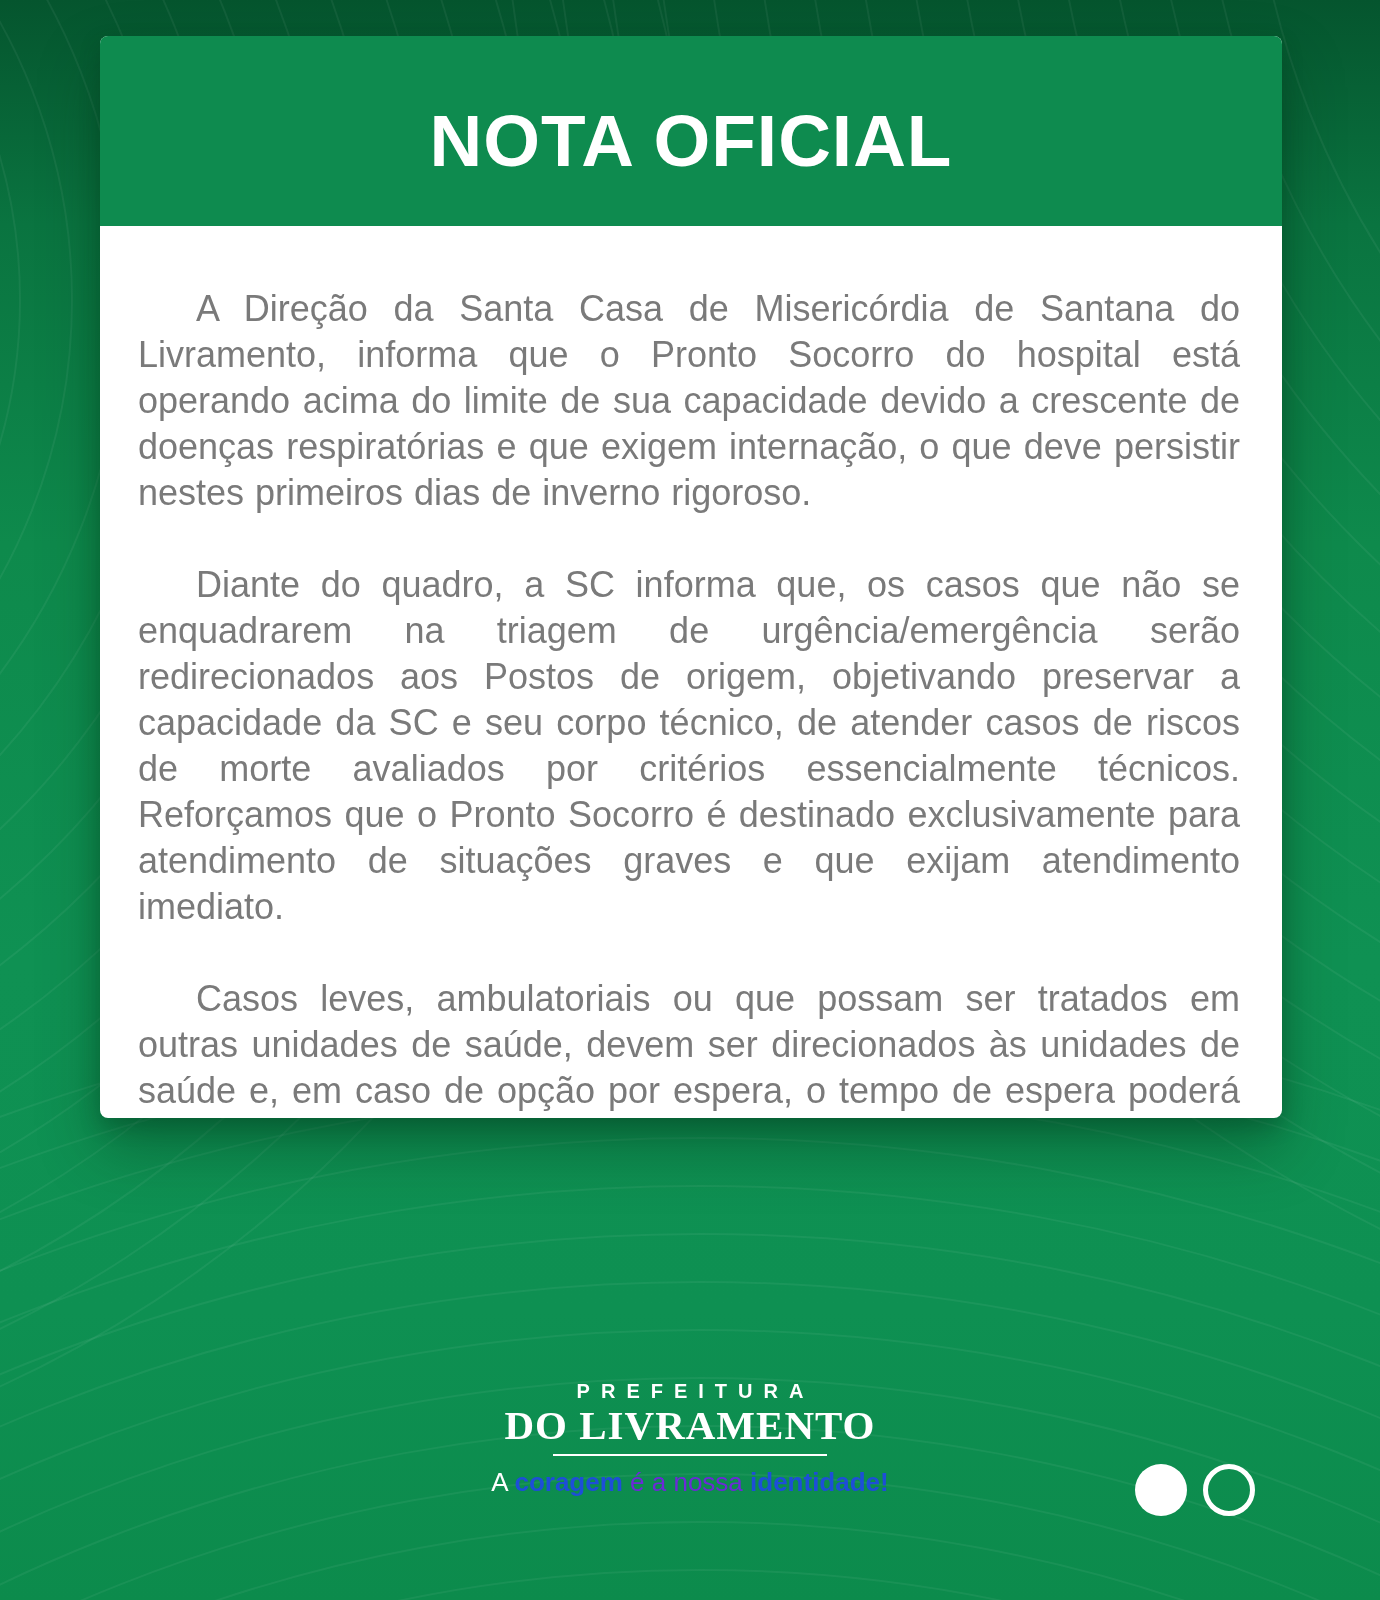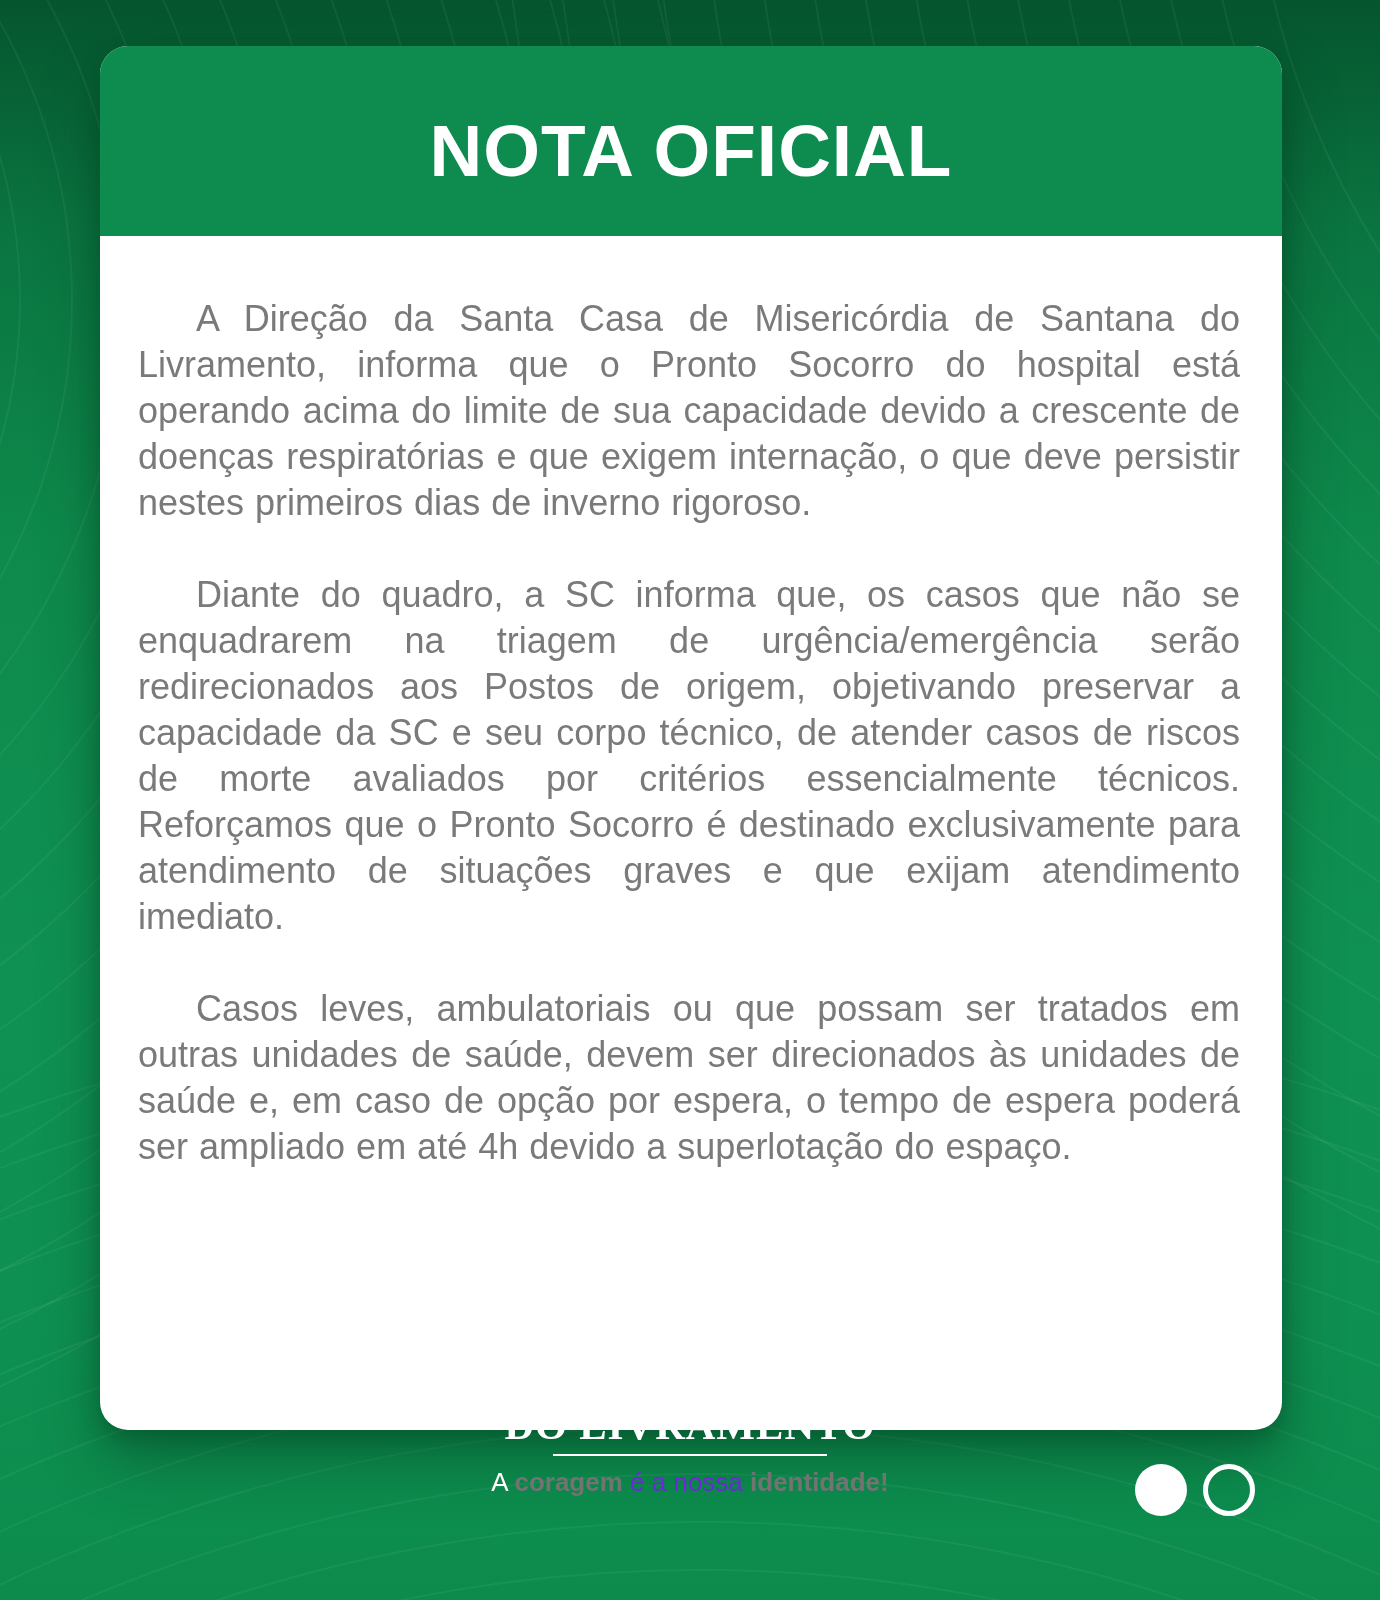--- a/index.html
+++ b/index.html
@@ -3,54 +3,54 @@
 <meta charset="utf-8">
 <style>
   html,body{margin:0;padding:0;}
   body{
     width:1380px;height:1600px;position:relative;overflow:hidden;
     font-family:"Liberation Sans",sans-serif;
     background:linear-gradient(180deg,#05552e 0%,#0a7440 14%,#0e8a4c 34%,#0f9153 60%,#0e9052 82%,#0c8b4c 100%);
   }
   .contours{position:absolute;left:0;top:0;width:1380px;height:1600px;pointer-events:none;}
   .card{
-    position:absolute;left:100px;top:46px;width:1182px;height:1384px;
-    border-radius:28px;background:#ffffff;overflow:hidden;
+    position:absolute;left:100px;top:36px;width:1182px;height:1082px;
+    border-radius:8px;background:#ffffff;overflow:hidden;
     box-shadow:0 30px 60px rgba(0,45,22,.38),0 8px 20px rgba(0,55,28,.28);
   }
   .card-header{
     height:190px;background:#0e8b4f;
     display:flex;align-items:center;justify-content:center;
   }
   .card-title{
     color:#ffffff;font-size:73px;font-weight:bold;letter-spacing:1px;
     margin-top:18px;
   }
   .card-body{padding:60px 42px 0 38px;}
   .para{
     color:#7a7a7a;font-size:36px;line-height:46px;margin:0 0 46px 0;
     text-align:justify;text-indent:58px;word-spacing:1px;
   }
   .footer-logo{
     position:absolute;left:0;right:0;top:1380px;text-align:center;color:#ffffff;
   }
   .prefeitura{
-    font-size:20px;letter-spacing:11px;padding-left:11px;font-weight:normal;
+    font-size:20px;letter-spacing:11px;padding-left:11px;font-weight:bold;
   }
   .santana{
     font-family:"Liberation Serif",serif;font-size:74px;font-weight:bold;
     letter-spacing:-5px;line-height:62px;margin-top:4px;
   }
   .do-livramento{
     font-family:"Liberation Serif",serif;font-size:41px;font-weight:bold;
     letter-spacing:1px;line-height:40px;margin-top:2px;
   }
   .divider{width:274px;height:2px;background:#ffffff;margin:9px auto 11px auto;}
   .tagline{font-size:26px;color:#ffffff;}
-  .tagline .bold{font-weight:bold;color:#737373;}
+  .tagline .bold{font-weight:bold;color:#1d4ed8;}
   .tagline .light{font-weight:normal;color:#6d28d9;}
   .dots{position:absolute;left:1135px;top:1464px;display:flex;align-items:center;}
   .dot-filled{width:52px;height:52px;border-radius:50%;background:#ffffff;}
   .dot-outline{width:42px;height:42px;border-radius:50%;border:5px solid #ffffff;margin-left:16px;background:transparent;}
 </style>
 </head>
 <body>
 
 <svg class="contours" width="1380" height="1600" viewBox="0 0 1380 1600" xmlns="http://www.w3.org/2000/svg">
   <g stroke="rgba(255,255,255,0.055)" stroke-width="2" fill="none">

